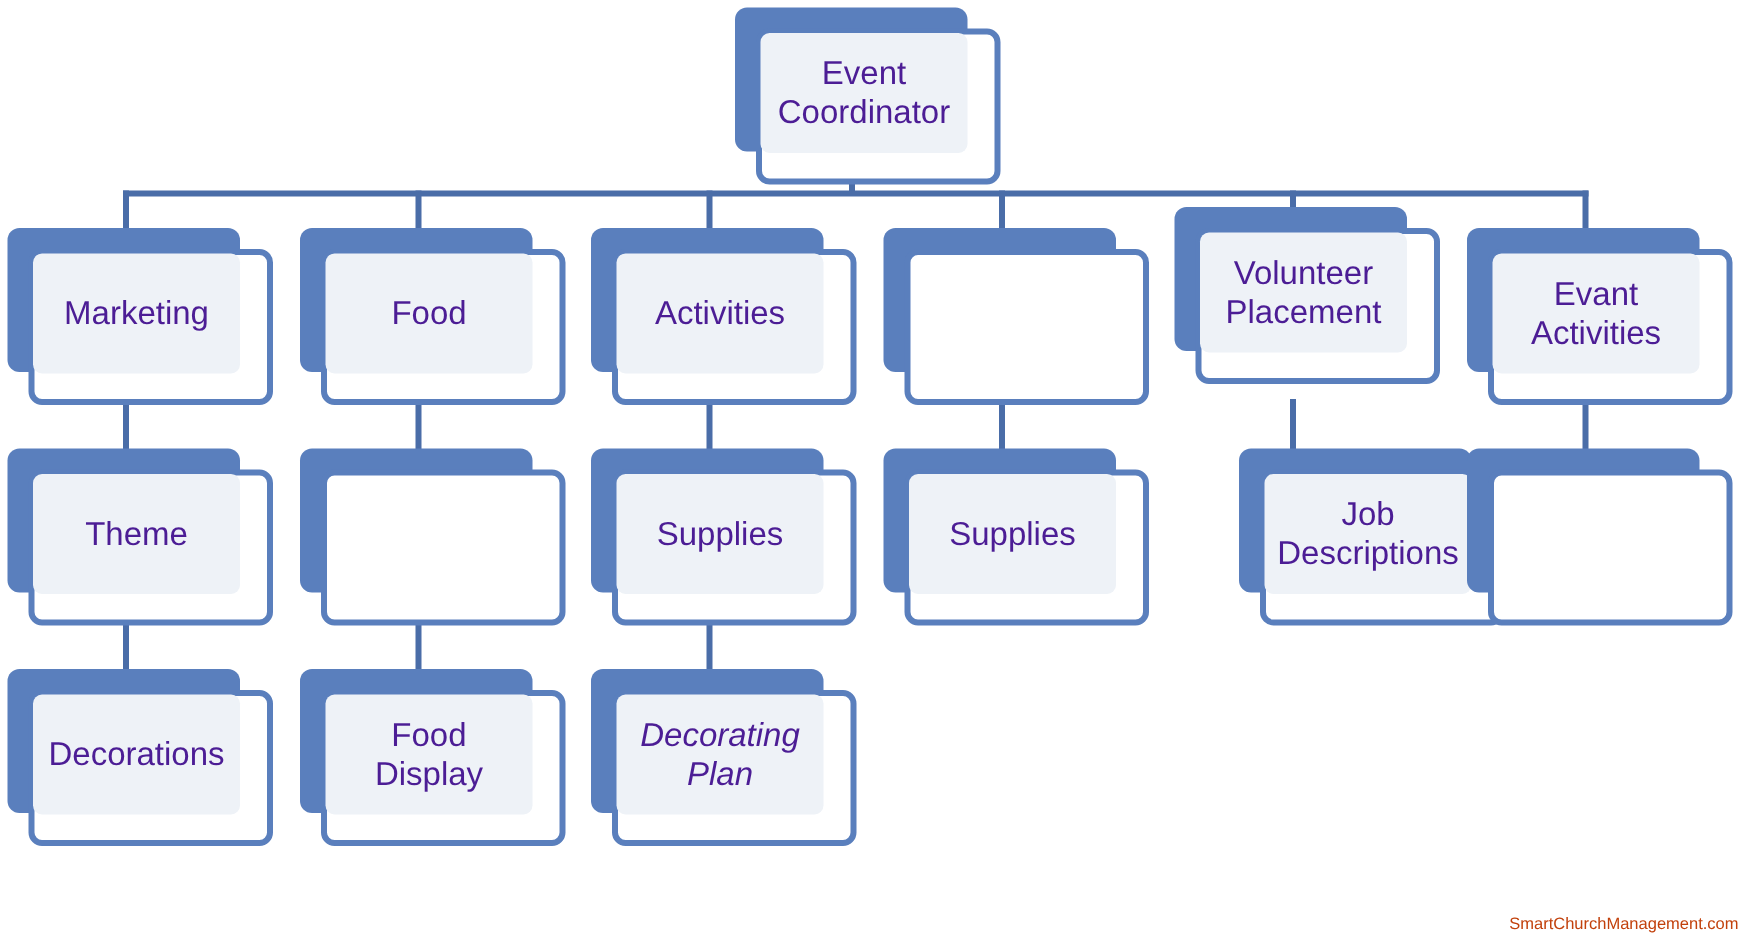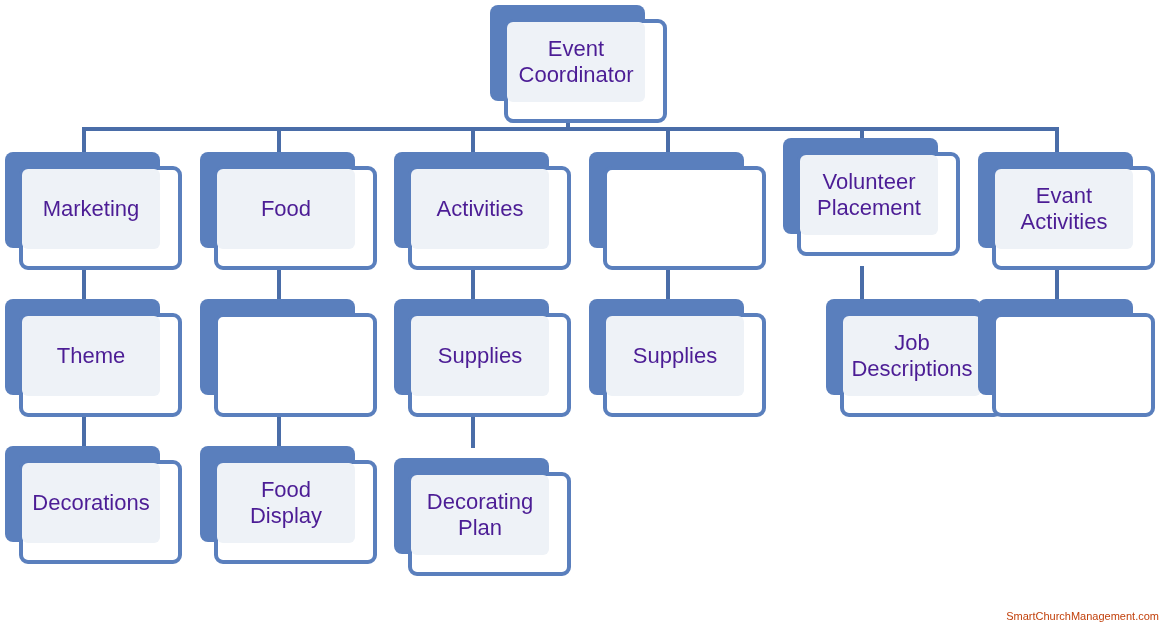--- a/index.html
+++ b/index.html
@@ -71,21 +71,21 @@
     <div class="node" style="left: 394px; top: 152px;">
       <div class="back"></div>
       <div class="front"></div>
       <div class="label">Activities</div>
     </div>
     <div class="node" style="left: 394px; top: 299px; padding-left: 21px;">
       <div class="back"></div>
       <div class="front"></div>
       <div class="label">Supplies</div>
     </div>
-    <div class="node" style="left: 394px; top: 458px;">
+    <div class="node" style="left: 394px; top: 446px; font-style: italic;">
       <div class="back"></div>
       <div class="front"></div>
       <div class="label">Decorating
 Plan</div>
     </div>
     <div class="node" style="left: 589px; top: 152px;">
       <div class="back"></div>
       <div class="front"></div>
     </div>
     <div class="node" style="left: 589px; top: 299px;">

